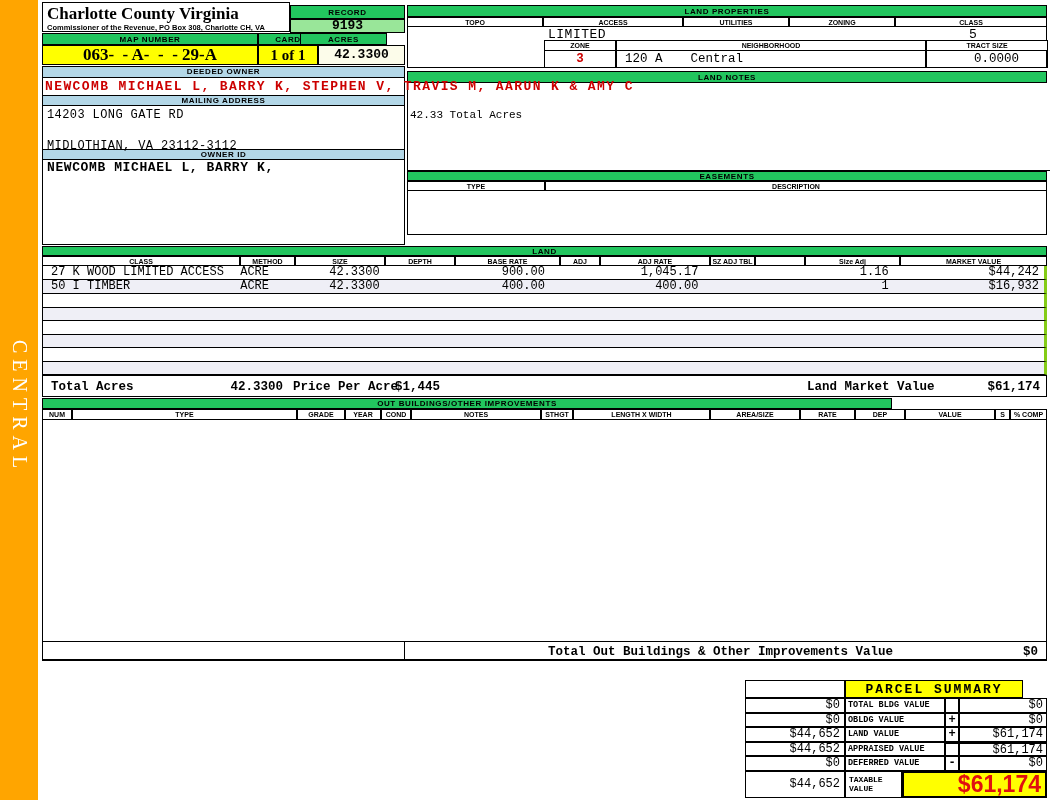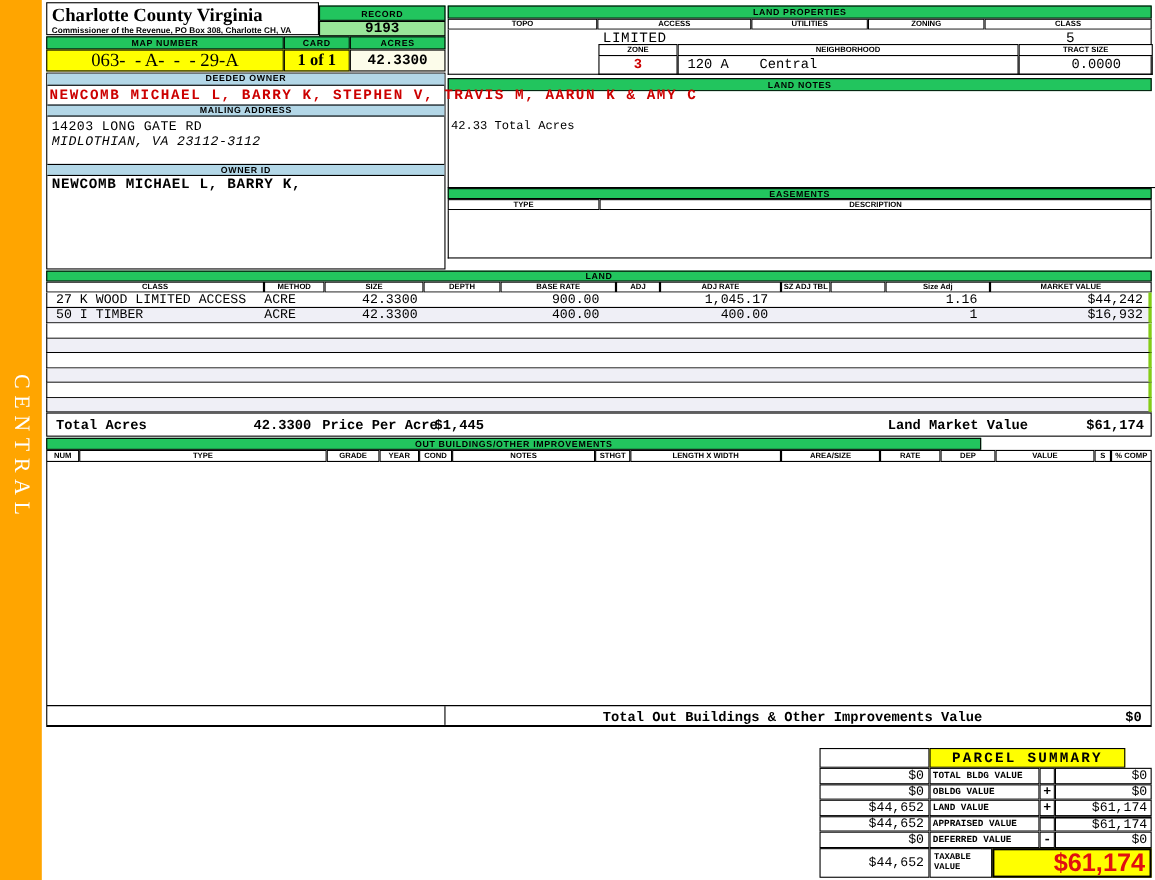--- a/index.html
+++ b/index.html
@@ -21,39 +21,39 @@
 
   
   .title-box { left:42px; top:2px; width:248px; height:30px; border:1px solid #000; padding:1px 4px; background:#fff; }
   .county-title { font-family:"Liberation Serif", serif; font-weight:bold; font-size:17px; line-height:19px; }
   .county-sub { font-family:"Liberation Sans", sans-serif; font-weight:bold; font-size:7.5px; }
   .record-hdr { left:290px; top:5px; width:115px; height:14px; }
   .record-val { left:290px; top:19px; width:115px; height:14px; background:#99E699; border:1px solid #000;
                 font-weight:bold; font-size:13px; text-align:center; line-height:12px; }
   .map-hdr   { left:42px;  top:33px; width:216px; height:12px; }
   .card-hdr  { left:258px; top:33px; width:60px;  height:12px; }
-  .acres-hdr { left:318px; top:33px; width:87px;  height:12px; }
+  .acres-hdr { left:300px; top:33px; width:87px;  height:12px; }
   .map-val   { left:42px;  top:45px; width:216px; height:20px; background:#FFFF00; border:1px solid #000;
-               font-family:"Liberation Serif", serif; font-weight:normal; font-size:17px; text-align:center;
+               font-family:"Liberation Serif", serif; font-weight:bold; font-size:17px; text-align:center;
                line-height:18px; white-space:pre; }
   .card-val  { left:258px; top:45px; width:60px; height:20px; background:#FFFF00; border:1px solid #000;
                font-family:"Liberation Serif", serif; font-weight:bold; font-size:15px; text-align:center; line-height:18px; }
   .acres-val { left:318px; top:45px; width:87px; height:20px; background:#FCFCEA; border:1px solid #000;
                font-weight:bold; font-size:13px; text-align:center; line-height:18px; }
 
   
   .owner-block { left:42px; top:66px; width:363px; height:179px; border:1px solid #000; background:#fff; }
   .ob-band { height:11px; }
   .band-inline { background:#B3D7E7; border-bottom:1px solid #000; border-top:1px solid #000;
                  font-family:"Liberation Sans", sans-serif; font-size:8px; font-weight:bold; letter-spacing:0.6px;
                  text-align:center; line-height:10px; }
   .owner-red { position:relative; z-index:6; height:17px; line-height:17px; padding-left:2px;
                color:#CC0000; font-weight:bold; font-size:13px; letter-spacing:1.4px; white-space:nowrap; }
   .addr-area { height:43px; padding:2px 0 0 4px; font-size:12px; letter-spacing:0.4px; }
-  .addr-line2 { margin-top:0;font-style:italic; }
+  .addr-line2 { margin-top:17px; }
   .ownerid-val { height:17px; line-height:16px; padding-left:4px; font-weight:bold; font-size:13px; letter-spacing:0.6px; }
 
   
   .lp-band { left:407px; top:5px; width:640px; height:12px; }
   .lp-hdrrow { left:407px; top:17px; width:640px; height:10px; display:flex; }
   .lp-hdrrow > div { border:1px solid #000; background:#fff; font-family:"Liberation Sans", sans-serif;
                      font-size:7px; font-weight:bold; display:flex; align-items:center; justify-content:center; }
   .lp-body { left:407px; top:27px; width:640px; height:41px; border:1px solid #000; border-top:none; background:#fff; }
   .lp-access { position:absolute; left:140px; top:0; font-size:13px; letter-spacing:0.5px; }
   .lp-class { position:absolute; left:490px; top:0; width:150px; text-align:center; font-size:13px; }

